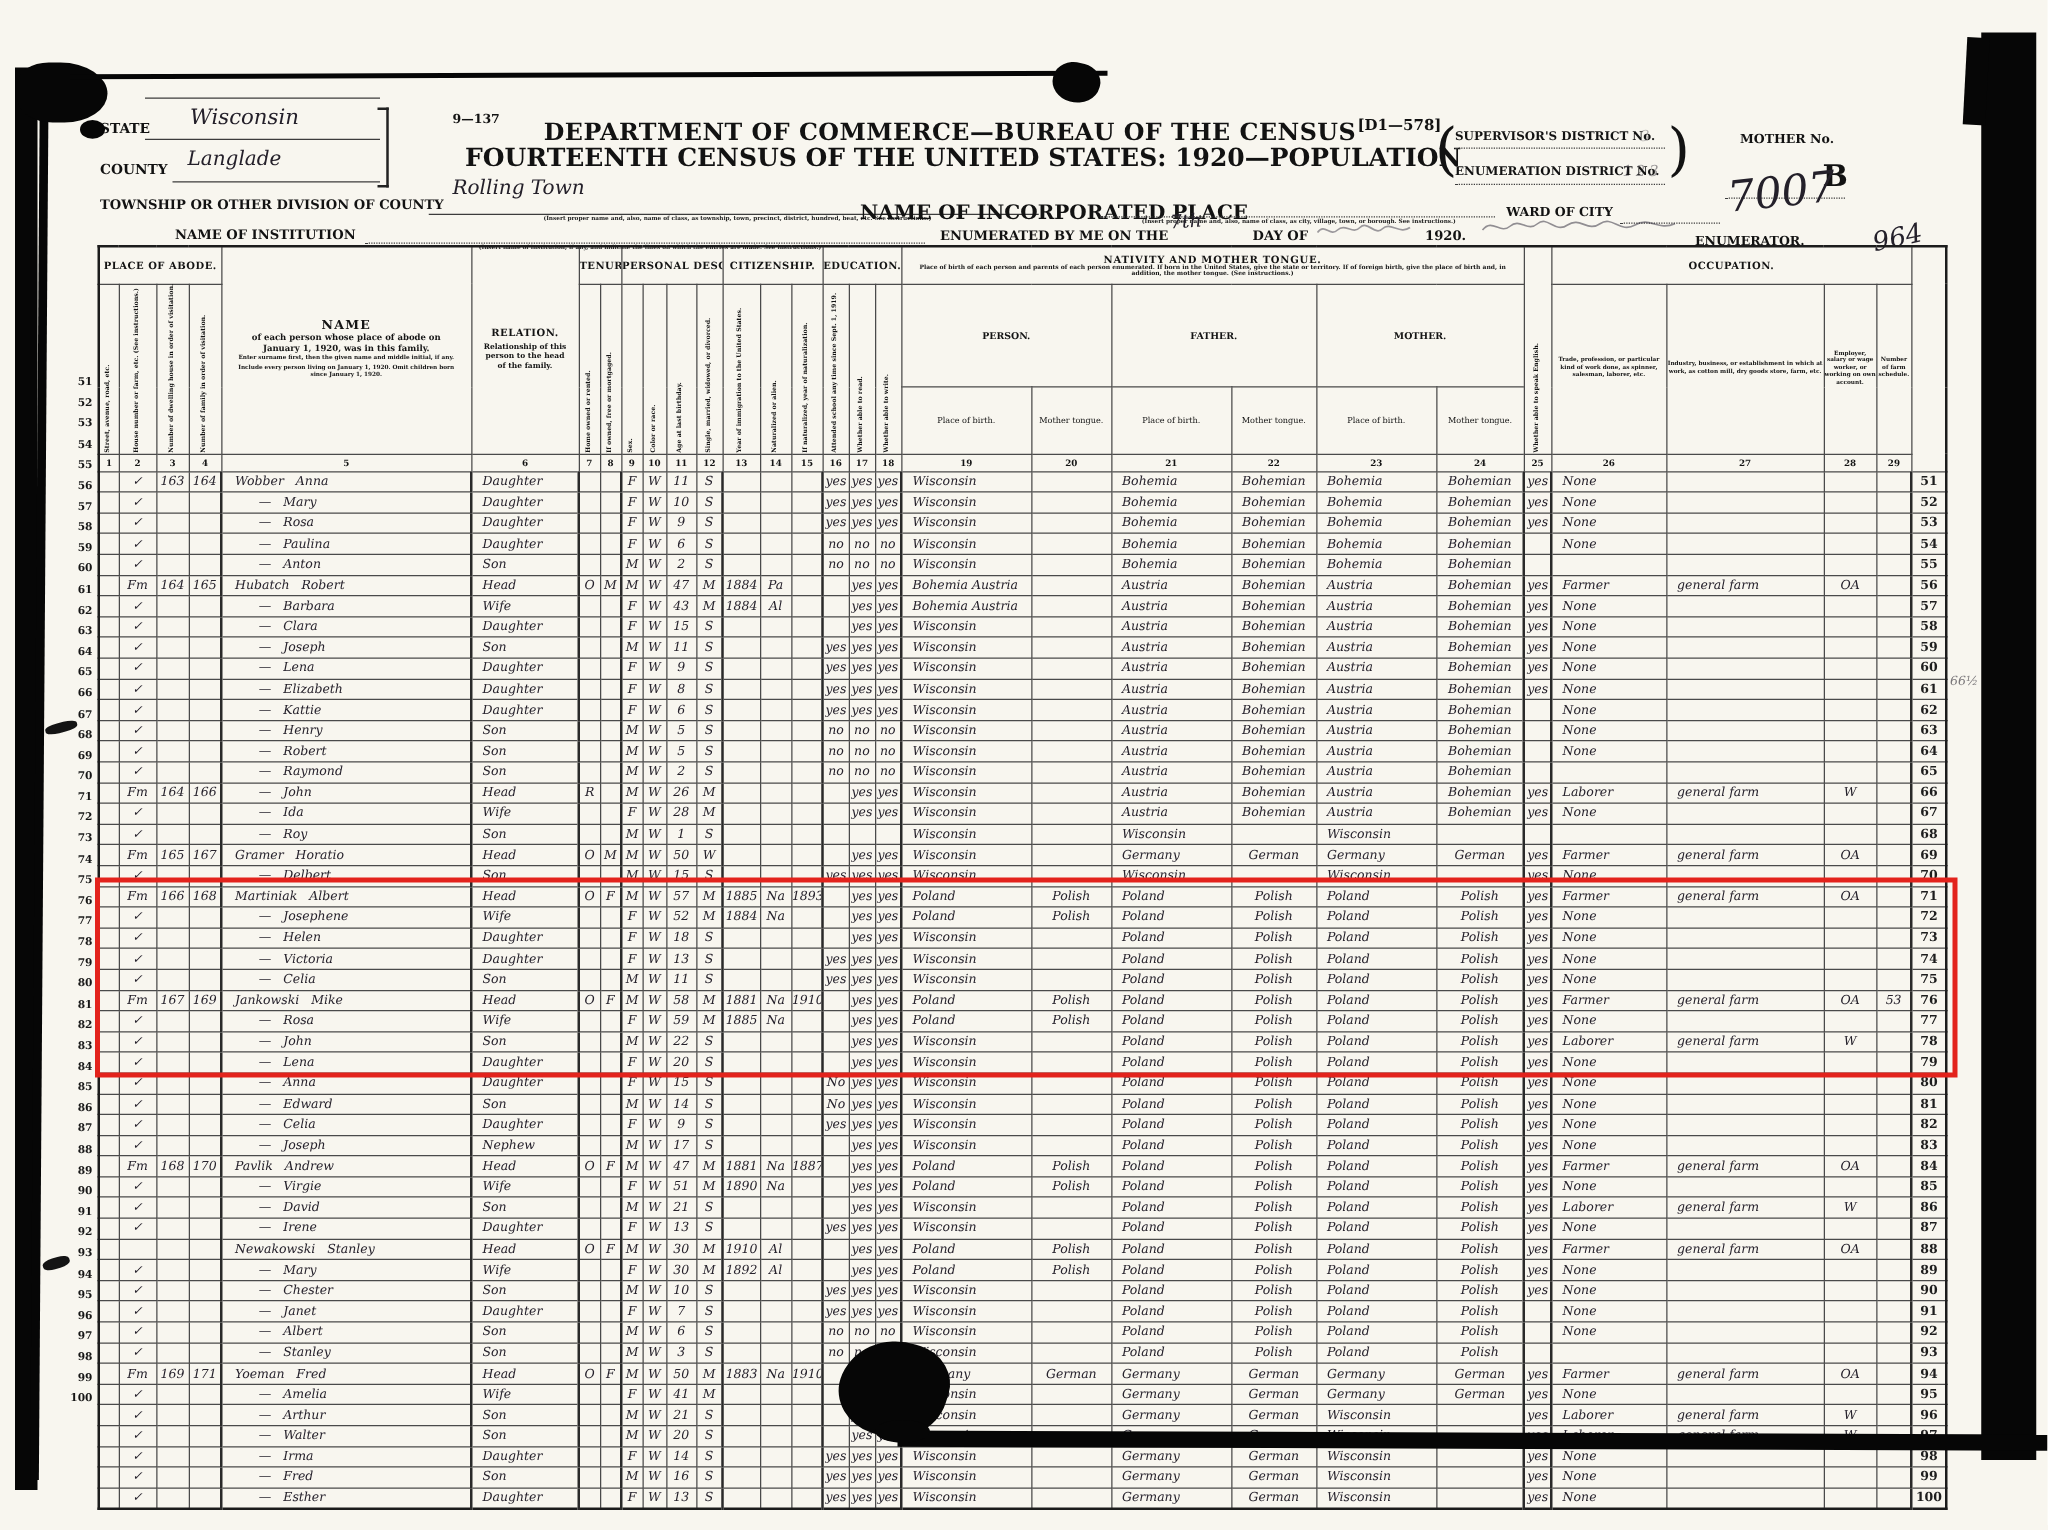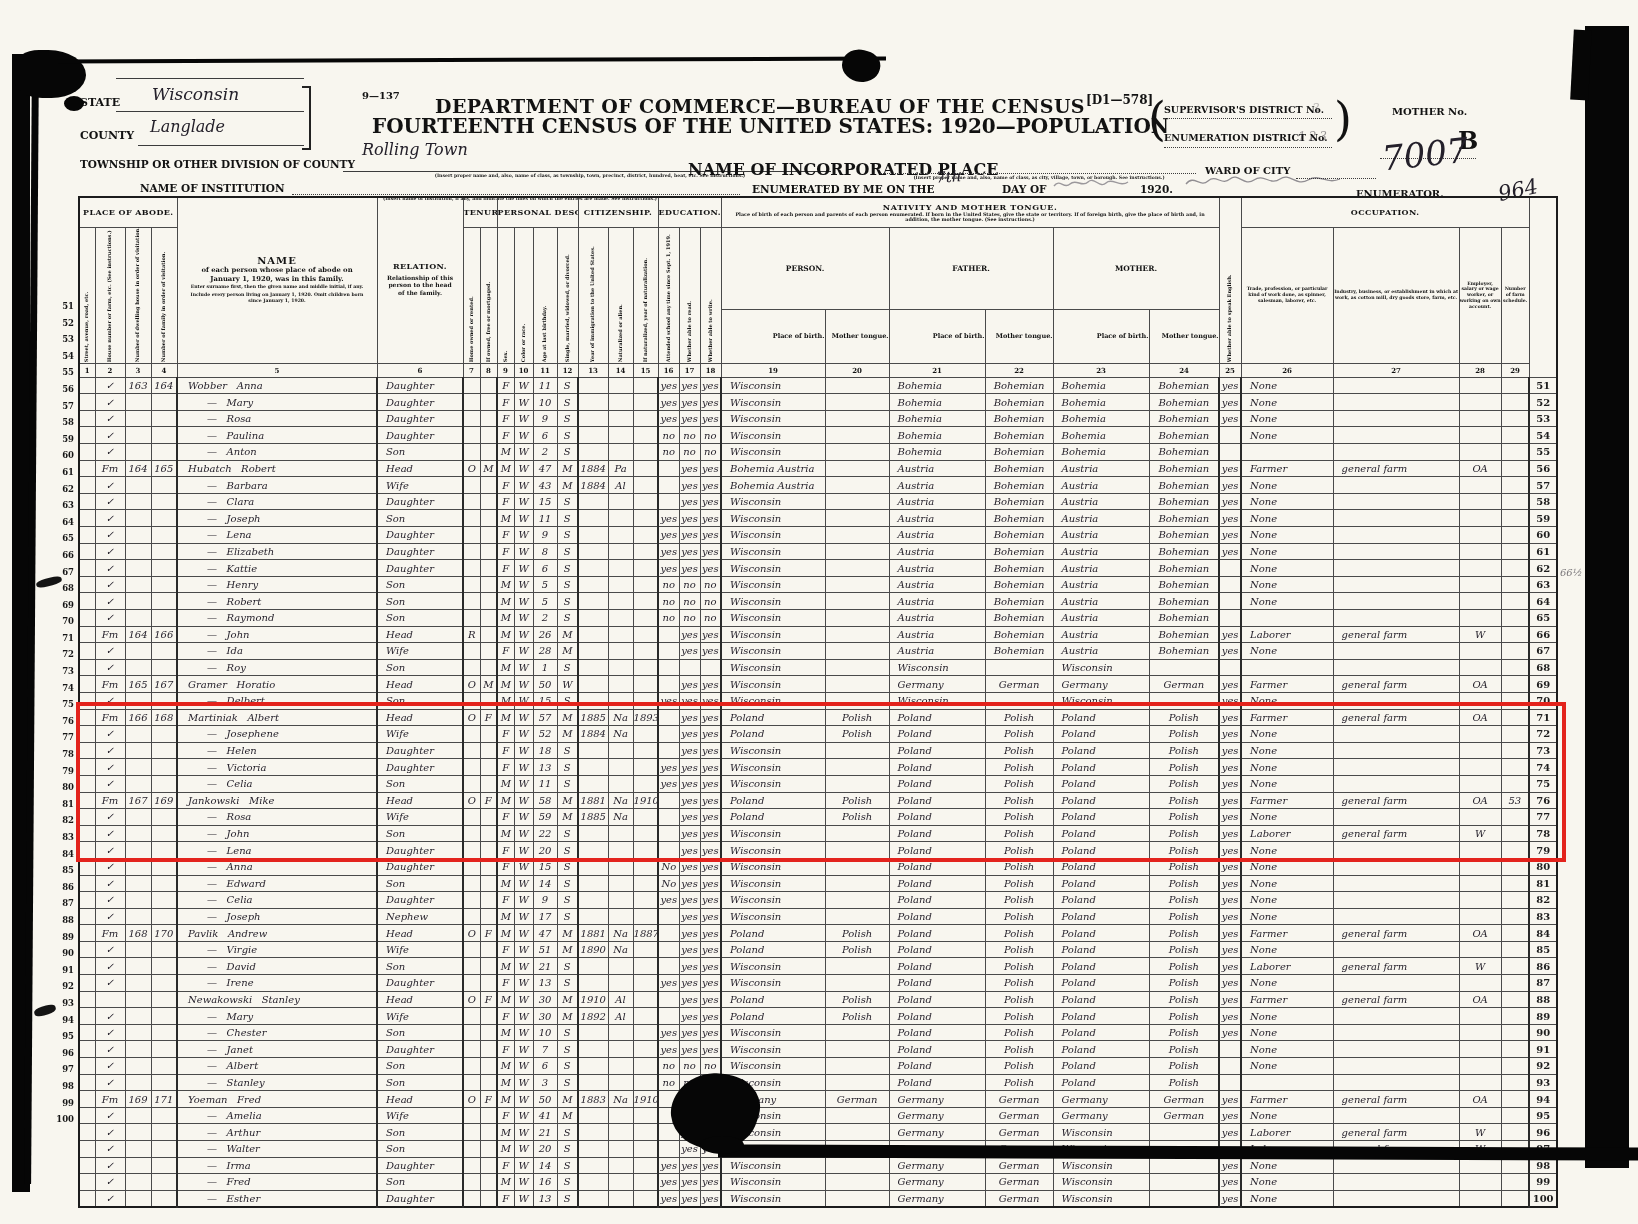--- a/index.html
+++ b/index.html
@@ -16,21 +16,21 @@
   
   table.grid{position:absolute;left:78px;top:196px;width:1478px;border-collapse:collapse;
              table-layout:fixed;border:2px solid #1c1c1c;}
   .grid th,.grid td{border:1px solid #4a4a4a;padding:0;overflow:hidden;}
   .grid thead th{font-family:"DejaVu Serif",serif;color:#141414;vertical-align:middle;}
   .grid thead tr.ha{height:30px}.grid thead tr.hb{height:34px}.grid thead tr.hc{height:22px}.grid thead tr.hd{height:14px}
   .g{font-size:8px;font-weight:bold;letter-spacing:.4px;text-align:center;white-space:nowrap;}
   .v{writing-mode:vertical-rl;transform:rotate(180deg);font-size:5px;font-weight:bold;
      white-space:normal;line-height:1.15;padding:1px 0;text-align:left;}
   .sub{font-size:7.5px;font-weight:bold;text-align:center;}
-  .sub2{font-size:6.5px;font-weight:bold;text-align:right;}
+  .sub2{font-size:6.5px;font-weight:normal;text-align:center;}
   .cnum{font-size:7px;font-weight:bold;text-align:center;font-family:"DejaVu Serif",serif;}
   .name-head div,.rel-head div{text-align:center;white-space:normal;}
   .nh-title{font-size:10px;font-weight:bold;letter-spacing:1px;}
   .nh-main{font-size:6.8px;font-weight:bold;line-height:1.25;}
   .nh-fine{font-size:4.6px;font-weight:bold;line-height:1.3;padding:1px 6px;}
   .rel-desc{font-size:6px;font-weight:bold;padding:3px 8px;line-height:1.3;}
   .natlbl{font-size:8px;font-weight:bold;letter-spacing:.6px;}
   .natnote{font-size:4.8px;font-weight:bold;white-space:normal;line-height:1.2;padding:0 10px;}
   .occ-desc{font-size:4.6px;font-weight:bold;white-space:normal;vertical-align:top;
             text-align:center;line-height:1.25;padding:2px 1px;}
@@ -1903,21 +1903,21 @@
           <td class="hw hw-ind"></td>
           <td class="hw hw-emp"></td>
           <td class="hw hw-farm"></td>
           <td class="pn">100</td>
         </tr>
       </tbody>
   </table>
 
   <div class="redbox" style="border-color: rgb(227, 35, 28);"></div>
 
-  <div class="hwrit" style="left:1560px;top:540px;font-size:10px;opacity:.6;z-index:5;margin-top:27px;">66½</div>
+  <div class="hwrit" style="left:1560px;top:540px;font-size:10px;opacity:.6;z-index:5;">66½</div>
 
   <div class="art" style="left:12px;top:54px;width:18px;height:1138px;"></div>
   <div class="art" style="left:28px;top:62px;width:7px;height:1122px;transform:rotate(.4deg);"></div>
   <div class="art" style="left:14px;top:50px;width:72px;height:48px;border-radius:40% 60% 55% 45%;"></div>
   <div class="art" style="left:64px;top:96px;width:20px;height:15px;border-radius:50%;"></div>
   <div class="art" style="left:56px;top:58px;width:830px;height:4px;transform:rotate(-.2deg);"></div>
   <div class="art" style="left:842px;top:50px;width:38px;height:32px;border-radius:50% 45% 55% 50%;transform:rotate(15deg);"></div>
   <div class="art" style="left:1585px;top:26px;width:44px;height:1142px;"></div>
   <div class="art" style="left:1572px;top:30px;width:18px;height:70px;transform:rotate(3deg);"></div>
   <div class="art" style="left:718px;top:1146px;width:920px;height:13px;transform:rotate(.2deg);"></div>

